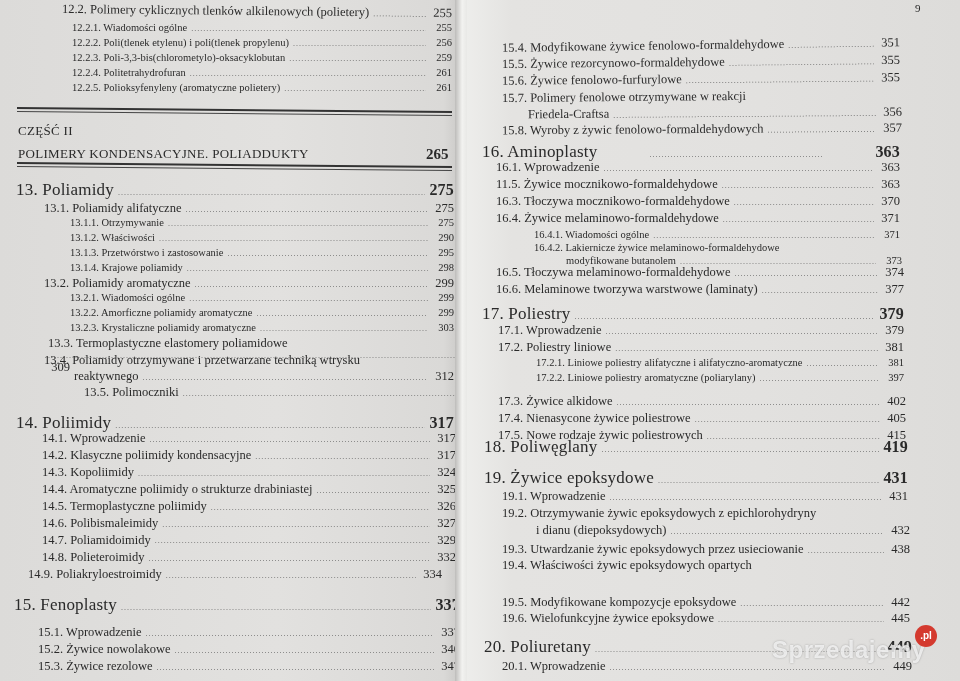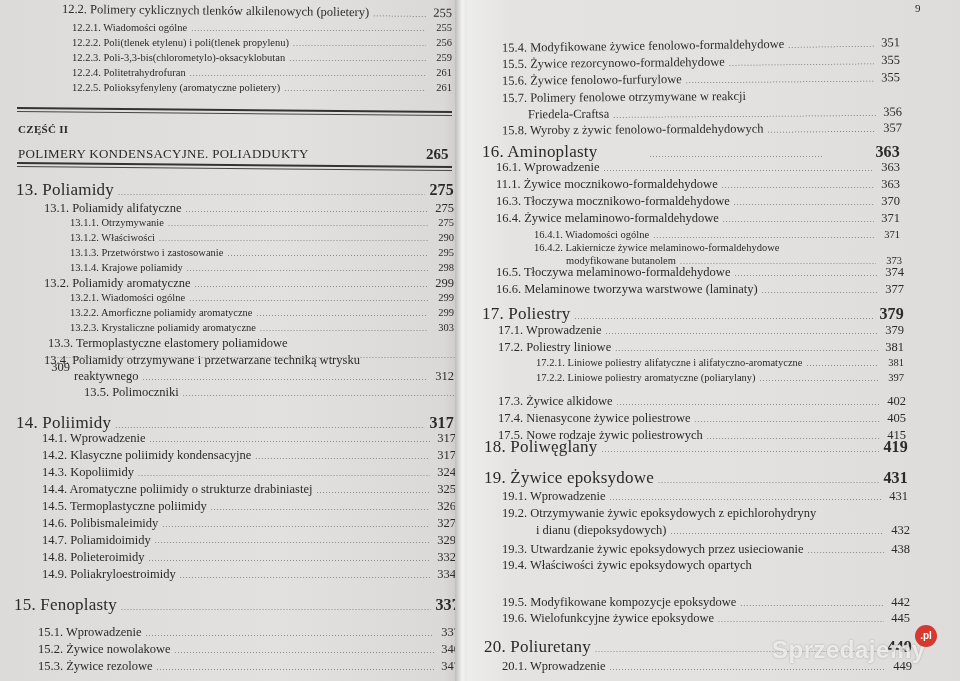--- a/index.html
+++ b/index.html
@@ -20,21 +20,21 @@
   .l1 { font-size: 12.5px; }
   .l2 { font-size: 10.5px; }
   .chap { font-size: 17px; font-weight: normal; letter-spacing: 0.2px; }
   .chap .p { font-weight: bold; font-size: 16px; }
 
   .cont { position: absolute; white-space: nowrap; }
 
   .rule { position: absolute; height: 0; border-top: 2px solid #333; }
   .rule.thin { border-top: 1px solid #444; }
 
-  .part-label { position: absolute; font-size: 11px; letter-spacing: 0.3px; font-weight: bold; }
+  .part-label { position: absolute; font-size: 13px; letter-spacing: 0.3px; }
   .part-title { position: absolute; font-size: 13px; letter-spacing: 0.3px; }
   .part-page { position: absolute; font-size: 15px; font-weight: bold; }
 
   .folio { position: absolute; font-size: 11px; }
 
   .watermark { position: absolute; left: 772px; top: 636px; font-family: "Liberation Sans", "DejaVu Sans", sans-serif; font-size: 24px; font-weight: bold; color: rgba(255,255,255,0.75); text-shadow: 0 0 2px rgba(120,120,120,0.6); letter-spacing: 0.5px; }
   .wm-badge { position: absolute; left: 915px; top: 625px; width: 22px; height: 22px; border-radius: 50%; background: #d43a2f; color: #fff; font-family: "Liberation Sans", "DejaVu Sans", sans-serif; font-size: 10px; font-weight: bold; text-align: center; line-height: 22px; }
 </style>
 </head>
 <body>
@@ -185,21 +185,21 @@
   <div class="entry l1" style="left:42px; top:533px; width:414px;align-items:center;">
     <span class="t">14.7. Poliamidoimidy</span>
     <span class="dots"></span>
     <span class="p">329</span>
   </div>
   <div class="entry l1" style="left:42px; top:550px; width:414px;">
     <span class="t">14.8. Polieteroimidy</span>
     <span class="dots"></span>
     <span class="p">332</span>
   </div>
-  <div class="entry l1" style="left:42px; top:567px; width:414px;">
+  <div class="entry l1" style="left:28px; top:567px; width:414px;">
     <span class="t">14.9. Poliakryloestroimidy</span>
     <span class="dots"></span>
     <span class="p">334</span>
   </div>
 
   <div class="entry chap" style="left:14px; top:595px; width:446px;">
     <span class="t">15. Fenoplasty</span>
     <span class="dots"></span>
     <span class="p">337</span>
   </div>
@@ -254,21 +254,21 @@
     <span class="t">16. Aminoplasty</span>
     <span class="dots"></span>
     <span class="p">363</span>
   </div>
   <div class="entry l1" style="left:34px; top:160px; width:404px;">
     <span class="t">16.1. Wprowadzenie</span>
     <span class="dots"></span>
     <span class="p">363</span>
   </div>
   <div class="entry l1" style="left:34px; top:177px; width:404px;">
-    <span class="t">11.1. Żywice mocznikowo-formaldehydowe</span>
+    <span class="t">11.5. Żywice mocznikowo-formaldehydowe</span>
     <span class="dots"></span>
     <span class="p">363</span>
   </div>
   <div class="entry l1" style="left:34px; top:194px; width:404px;">
     <span class="t">16.3. Tłoczywa mocznikowo-formaldehydowe</span>
     <span class="dots"></span>
     <span class="p">370</span>
   </div>
   <div class="entry l1" style="left:34px; top:211px; width:404px;">
     <span class="t">16.4. Żywice melaminowo-formaldehydowe</span>

